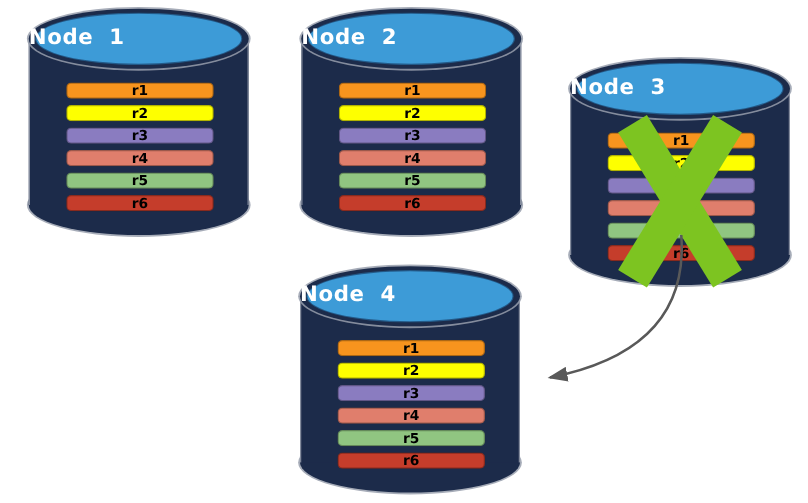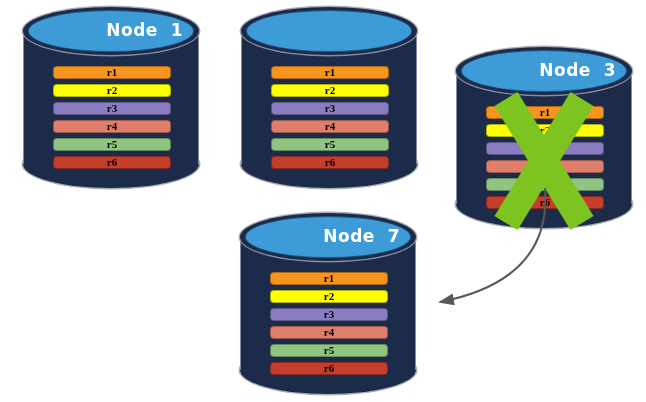--- a/index.html
+++ b/index.html
@@ -49,34 +49,33 @@
   .cyl-face {
     position: absolute;
     left: 5px; right: 5px; top: 3px;
     height: 42px;
     border-radius: 50%;
     border: 1px solid rgba(15,35,70,0.55);
     z-index: 4;
   }
   .node-title {
     position: absolute;
-    left: 0; right: 16px; top: 13px;
-    text-align: right;
+    left: 0; right: 0; top: 13px;
+    text-align: left;
     color: #ffffff;
     font-size: 17px;
     font-weight: bold;
     letter-spacing: 0.5px;
     white-space: pre;
     z-index: 5;
   }
   .bars {
     position: absolute;
     left: 30px; right: 28px; top: 59px;
     z-index: 5;
-    font-family: Liberation Serif, serif;
   }
   .bar {
     height: 13px;
     margin-bottom: 5px;
     border-radius: 4px;
     border: 1px solid rgba(0,0,0,0.3);
     display: flex;
     align-items: center;
     justify-content: center;
   }
@@ -134,20 +133,21 @@
           <span class="bar-label">r6</span>
         </div>
     </div>
   </div>
 
   <div class="node node-2">
     <div class="cyl-bottom" style="background-color: rgb(28, 43, 74);"></div>
     <div class="cyl-body" style="background-color: rgb(28, 43, 74);"></div>
     <div class="cyl-top" style="background-color: rgb(28, 43, 74);"></div>
     <div class="cyl-face" style="background-color: rgb(61, 155, 215);"></div>
+    <div class="node-title">Node  2</div>
     <div class="bars">
       <div class="bar" style="background-color: rgb(247, 148, 30);">
           <span class="bar-label">r1</span>
         </div>
       <div class="bar" style="background-color: rgb(254, 255, 0);">
           <span class="bar-label">r2</span>
         </div>
       <div class="bar" style="background-color: rgb(138, 124, 192);">
           <span class="bar-label">r3</span>
         </div>
@@ -193,21 +193,21 @@
       <line x1="20" y1="8" x2="96" y2="132" stroke-width="27" style="stroke: rgb(125, 196, 33);"></line>
       <line x1="96" y1="8" x2="20" y2="132" stroke-width="27" style="stroke: rgb(125, 196, 33);"></line>
     </svg>
   </div>
 
   <div class="node node-4">
     <div class="cyl-bottom" style="background-color: rgb(28, 43, 74);"></div>
     <div class="cyl-body" style="background-color: rgb(28, 43, 74);"></div>
     <div class="cyl-top" style="background-color: rgb(28, 43, 74);"></div>
     <div class="cyl-face" style="background-color: rgb(61, 155, 215);"></div>
-    <div class="node-title">Node  7</div>
+    <div class="node-title">Node  4</div>
     <div class="bars">
       <div class="bar" style="background-color: rgb(247, 148, 30);">
           <span class="bar-label">r1</span>
         </div>
       <div class="bar" style="background-color: rgb(254, 255, 0);">
           <span class="bar-label">r2</span>
         </div>
       <div class="bar" style="background-color: rgb(138, 124, 192);">
           <span class="bar-label">r3</span>
         </div>

